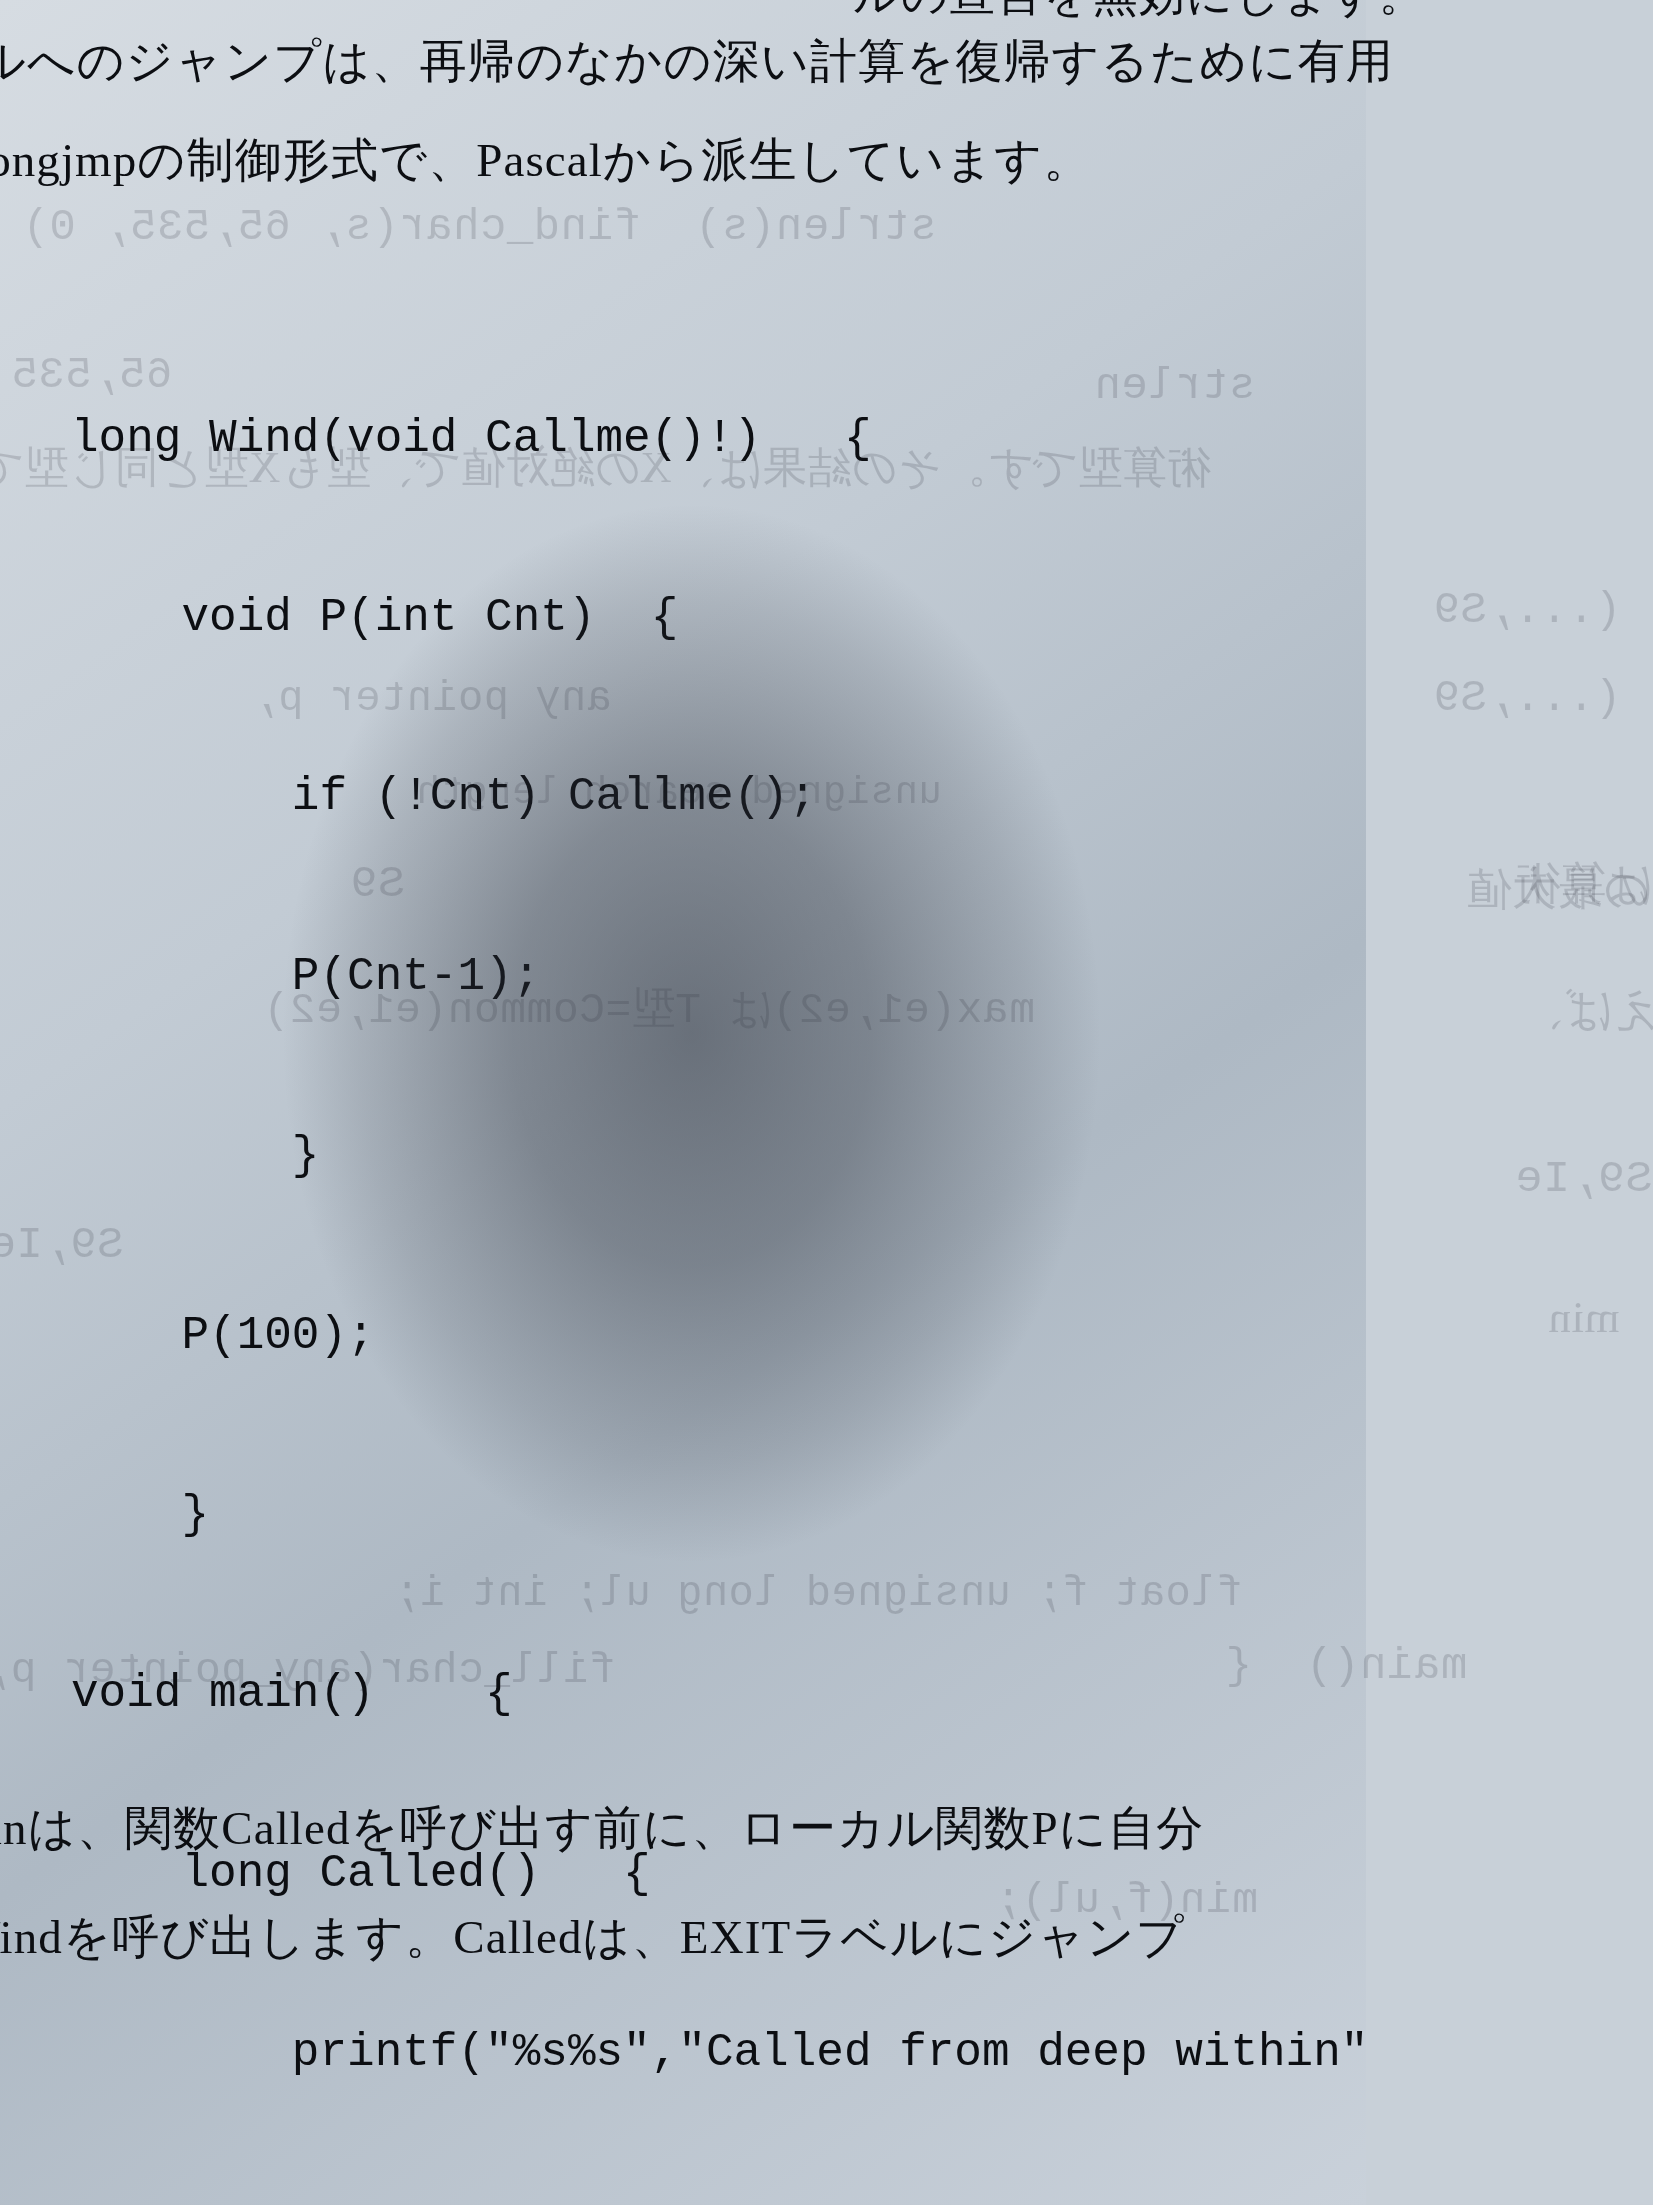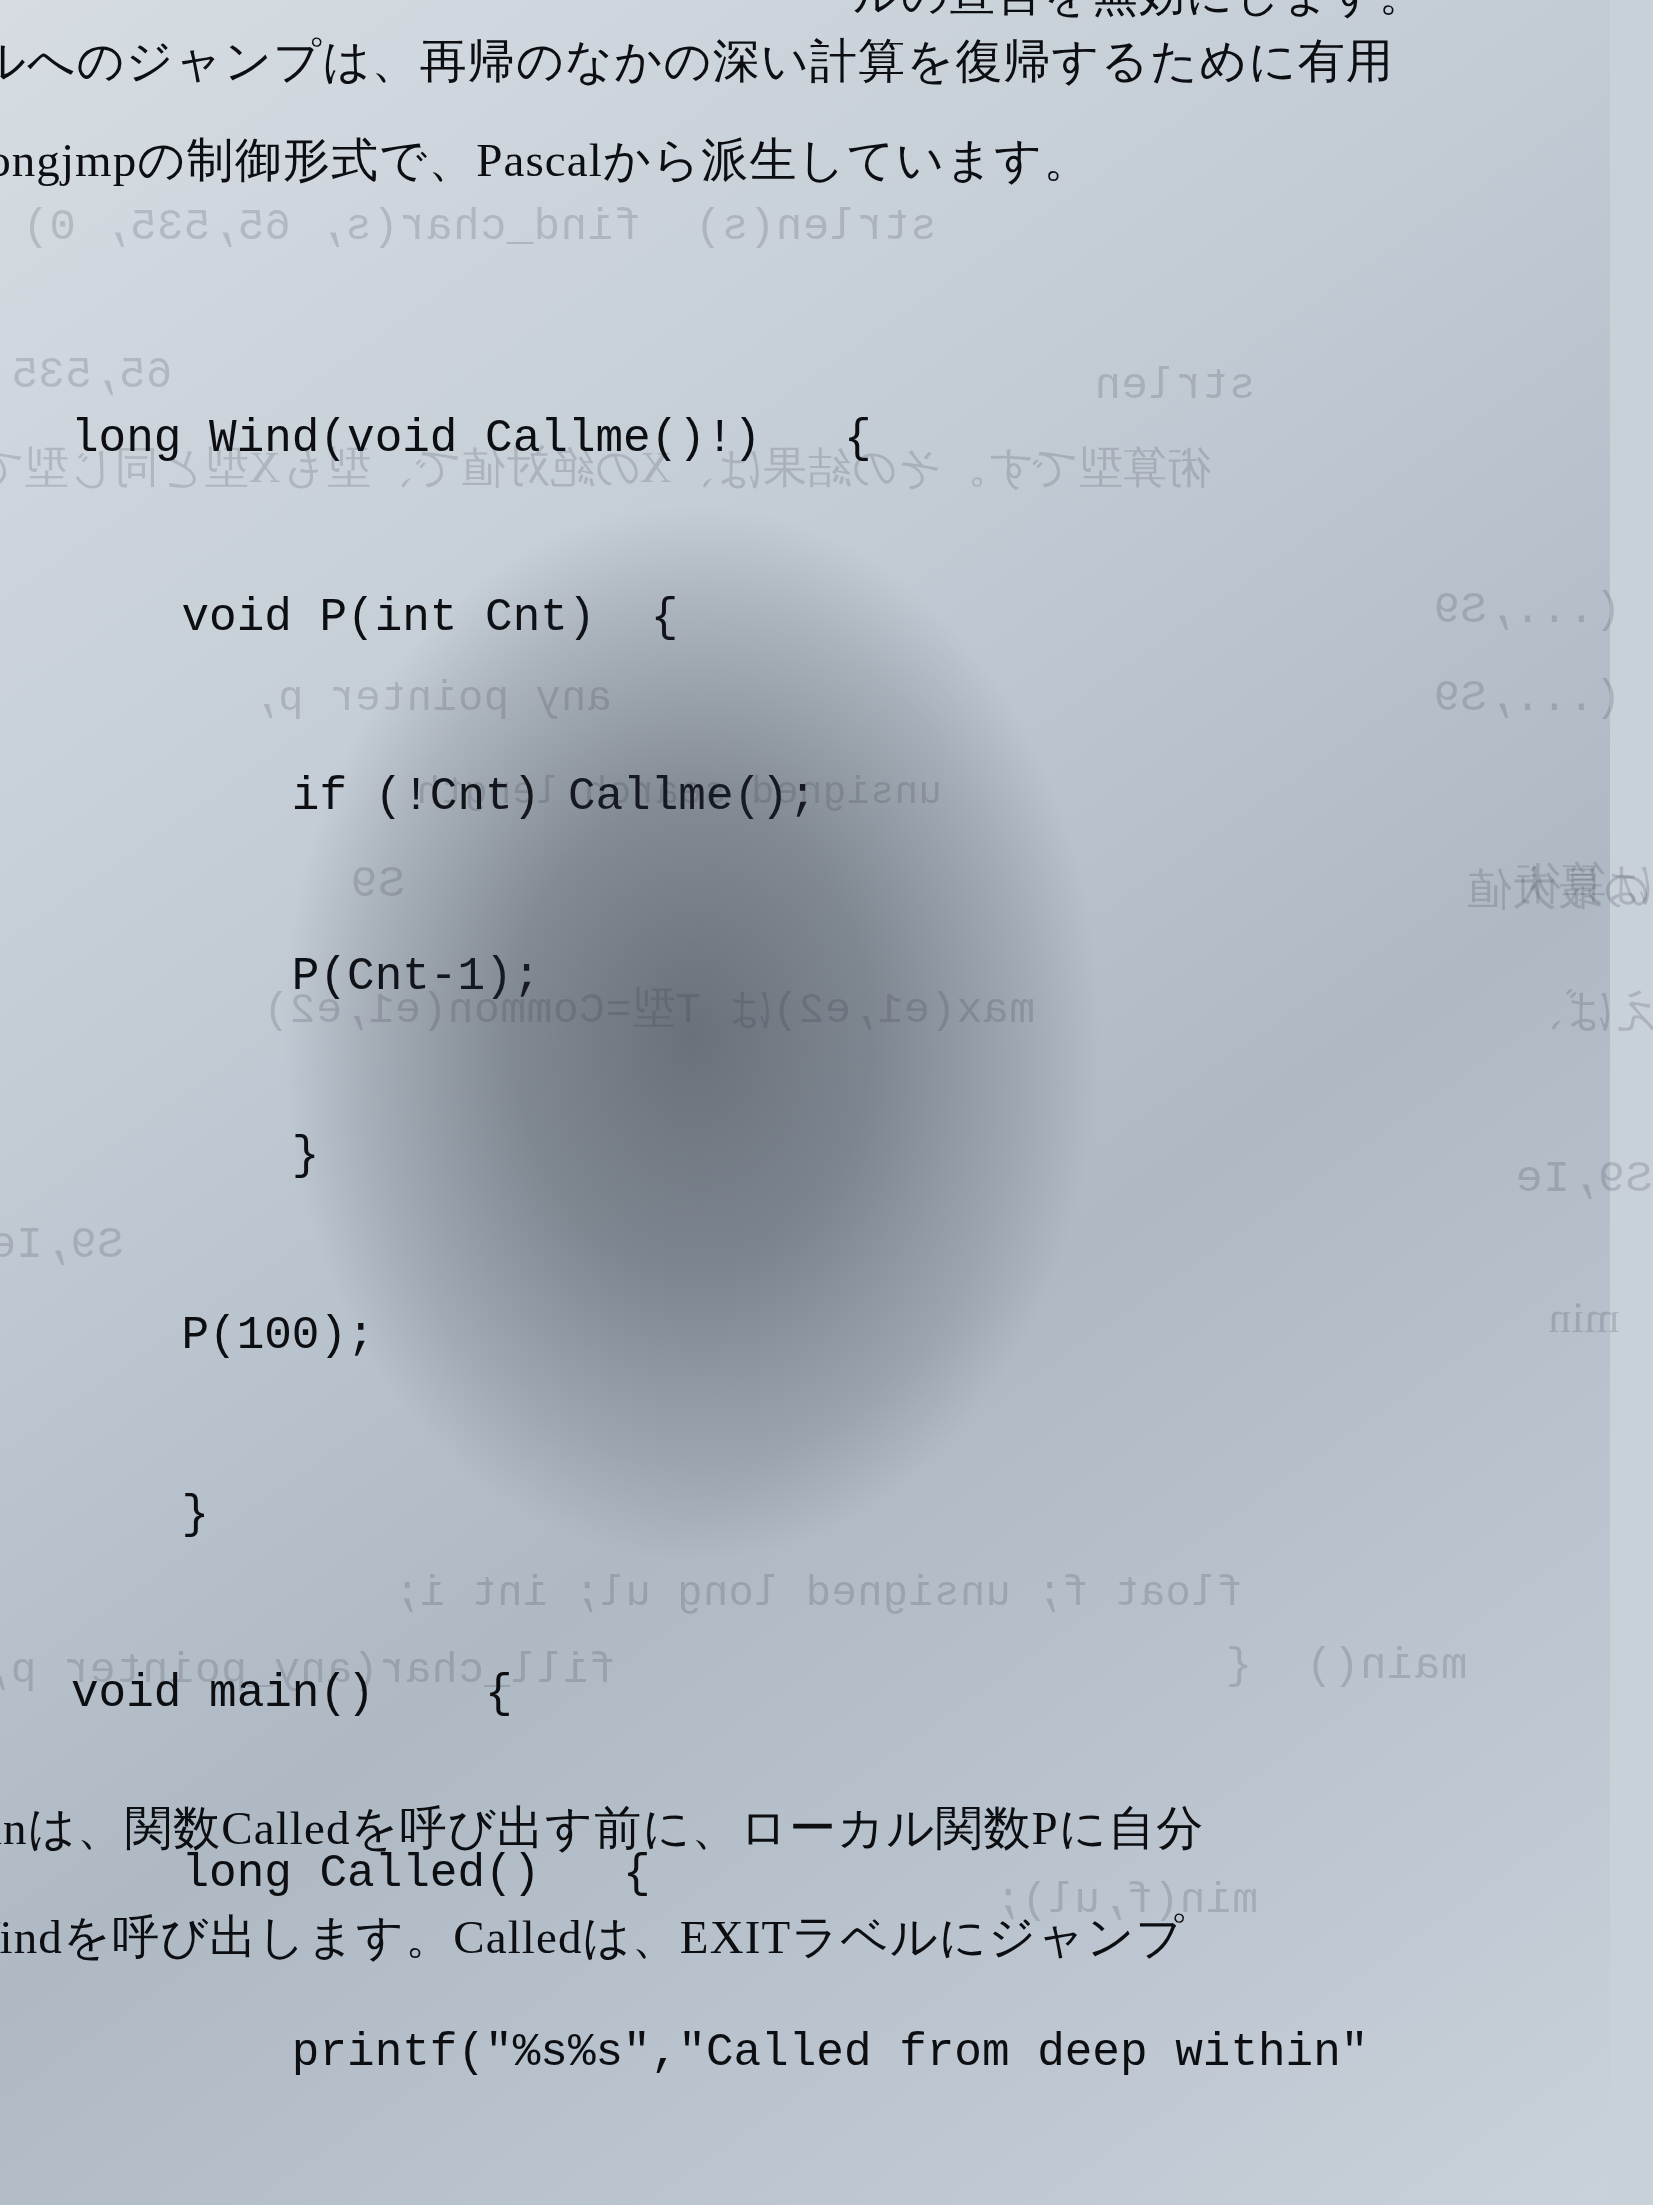--- a/index.html
+++ b/index.html
@@ -6,21 +6,21 @@
     margin: 0;
     padding: 0;
     width: 1654px;
     height: 2205px;
     background: #c8d0d8;
     font-family: "Courier New", monospace;
     overflow: hidden;
   }
   .page {
     position: relative;
-    width: 1610px;
+    width: 1366px;
     height: 2205px;
     background: linear-gradient(145deg, #d6dce2 0%, #c2cbd4 35%, #aeb9c4 60%, #c9d1da 100%);
     color: #1a1d22;
   }
   .shadow {
     position: absolute;
     left: 273px;
     top: 492px;
     width: 930px;
     height: 1203px;

